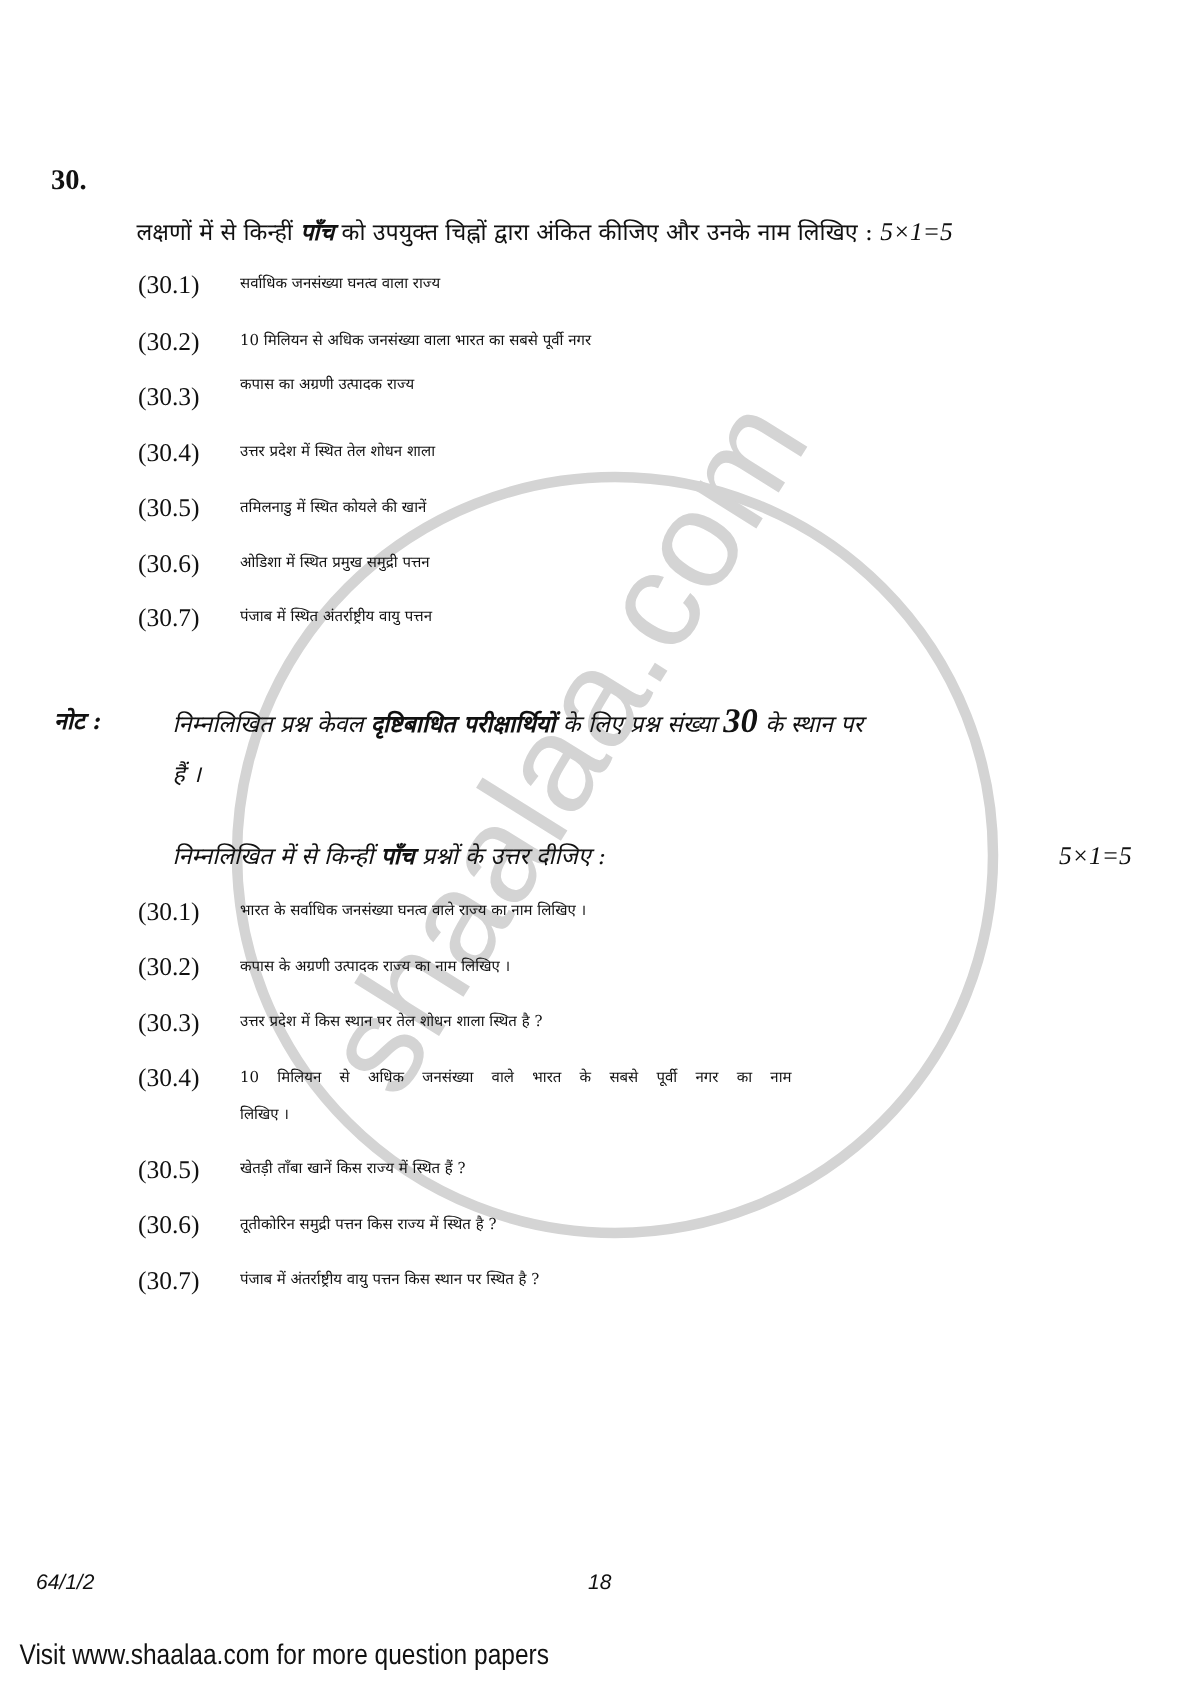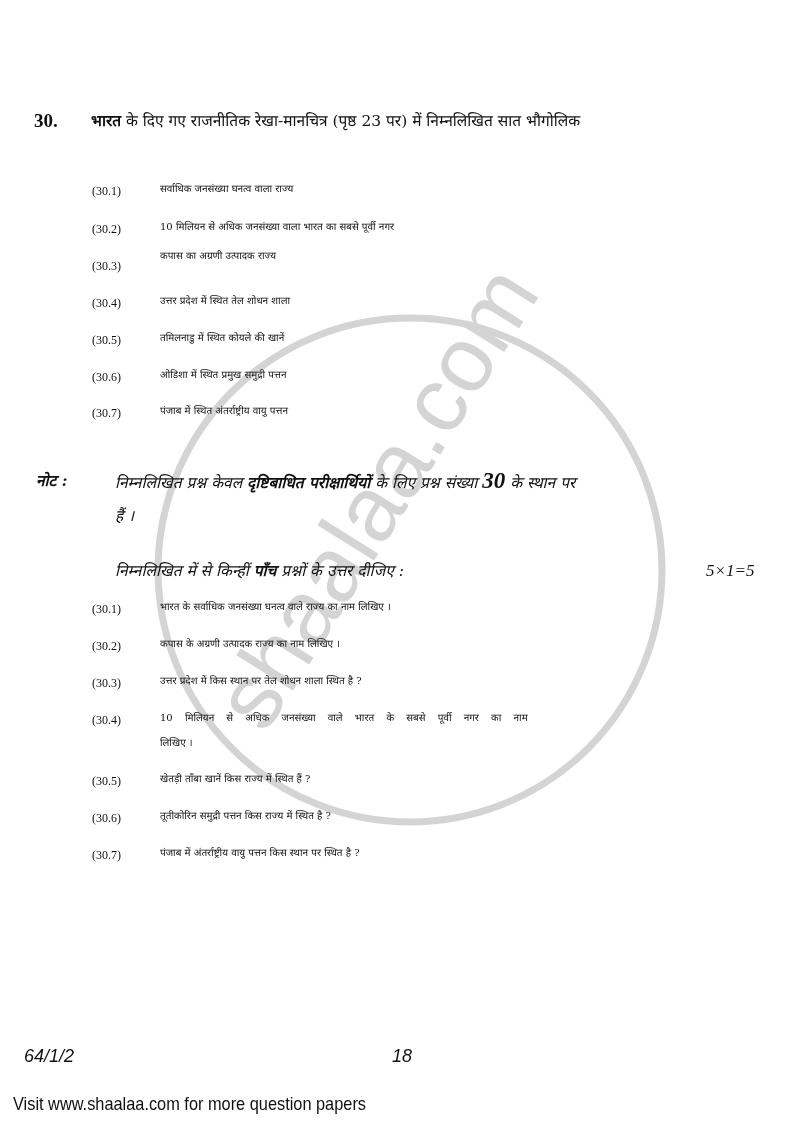--- a/index.html
+++ b/index.html
@@ -25,37 +25,37 @@
       font-family: "Liberation Serif", serif;
       font-weight: bold;
       font-size: 19px;
     }
     .line {
       font-size: 15.5px;
       line-height: 22px;
     }
     .sub-num {
       font-family: "Liberation Serif", serif;
-      font-size: 12px;
+      font-size: 17px;
       margin-top: 29px;
     }
     .sub-text {
       font-size: 10px;
     }
     .italic { font-style: italic; }
     .bold { font-weight: bold; }
     .marks {
       font-family: "Liberation Serif", serif;
       font-style: italic;
       font-size: 17px;
     }
     .footer-code, .footer-page {
       font-family: "Liberation Sans", sans-serif;
       font-style: italic;
-      font-size: 18px;
+      font-size: 14px;
     }
     .visit {
       font-family: "Liberation Sans", sans-serif;
       font-size: 19px;
       transform: scaleX(0.86);
       transform-origin: left top;
     }
     .watermark {
       position: absolute;
       left: 0; top: 0;
@@ -68,24 +68,24 @@
 
 <div class="page">
 
   <svg class="watermark" viewBox="0 0 800 1131">
     <circle cx="410" cy="570" r="252" fill="none" stroke="#d4d4d4" stroke-width="7"></circle>
     <text id="wm-text" x="0" y="0" fill="#d4d4d4" font-family="Liberation Sans, sans-serif" font-size="92" transform="translate(265,735) rotate(-58)">shaalaa.com</text>
   </svg>
 
   <div class="abs qnum" style="left:34px; top:110px;">30.</div>
 
-  <div class="abs line" style="left:91px; top:110px;">
-    <span class="bold">भारत</span><span> के दिए गए राजनीतिक रेखा-मानचित्र (पृष्ठ 23 पर) में निम्नलिखित सात भौगोलिक</span>
+
+  <div class="abs line" style="left:91px; top:144px;">
+    <span>लक्षणों में से किन्हीं </span><span class="bold italic">पाँच</span><span>  को उपयुक्त चिह्नों द्वारा अंकित कीजिए और उनके नाम लिखिए : </span><span class="marks">5×1=5</span>
   </div>
-
 
   <div>
     <div class="abs" style="left:92px; top:180px;">
       <span class="sub-num">(30.1)</span>
     </div>
     <div class="abs sub-text" style="left:160px; top:181px;">सर्वाधिक जनसंख्या घनत्व वाला राज्य</div>
 
     <div class="abs" style="left:92px; top:218px;">
       <span class="sub-num">(30.2)</span>
     </div>

